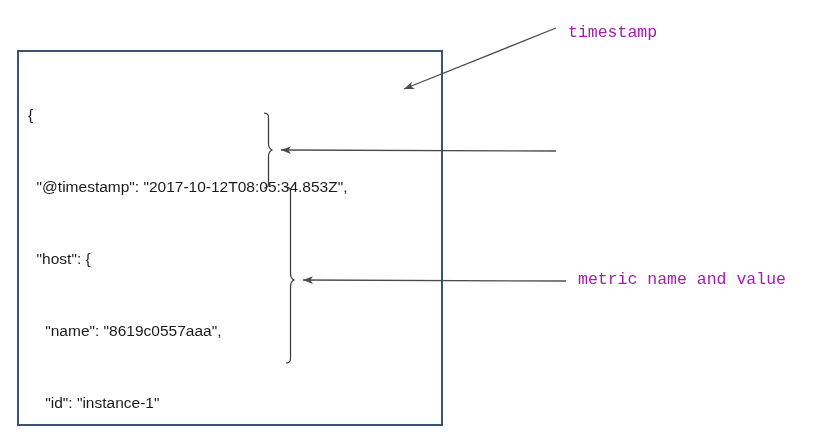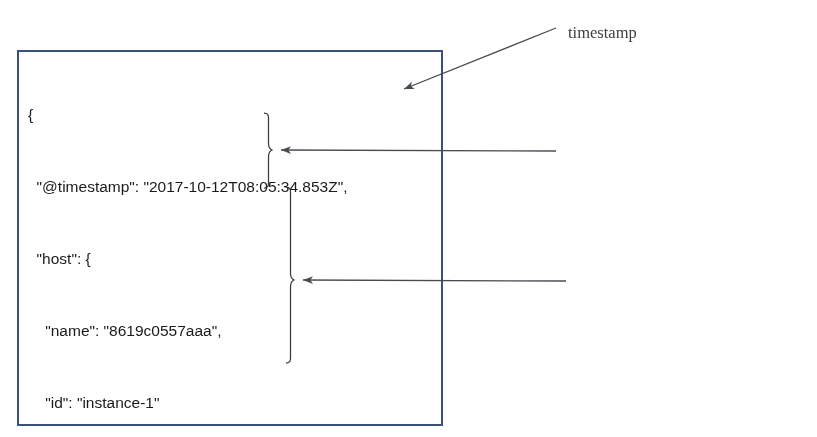--- a/index.html
+++ b/index.html
@@ -54,23 +54,23 @@
     left: 0;
     top: 0;
     width: 817px;
     height: 437px;
     pointer-events: none;
   }
 
   
   .annot-label {
     position: absolute;
-    font-family: Liberation Serif, serif;
+    font-family: Liberation Mono, monospace;
     font-size: 16.5px;
-    color: #404040;
+    color: #a21caf;
     white-space: nowrap;
   }
   #label-timestamp { left: 568px; top: 23px; }
   #label-dimensions { left: 568px; top: 140px; }
   #label-metric { left: 578px; top: 270px; }
 </style>
 </head>
 <body>
 
 <div id="canvas">
@@ -121,14 +121,15 @@
              C292,280.5 290.5,282.5 290.5,287
              L290.5,356
              C290.5,360 291,363 286,363" fill="none" stroke="#3a3a44" stroke-width="1.25"></path>
 
     <line x1="566" y1="281" x2="303" y2="280" stroke="#4a4a52" stroke-width="1.3" marker-end="url(#arrowhead)"></line>
   </svg>
 
   <div class="annot-label" id="label-timestamp">timestamp</div>
 
 
+  <div class="annot-label" id="label-metric">metric name and value</div>
 
 </div>
 
 </body></html>

